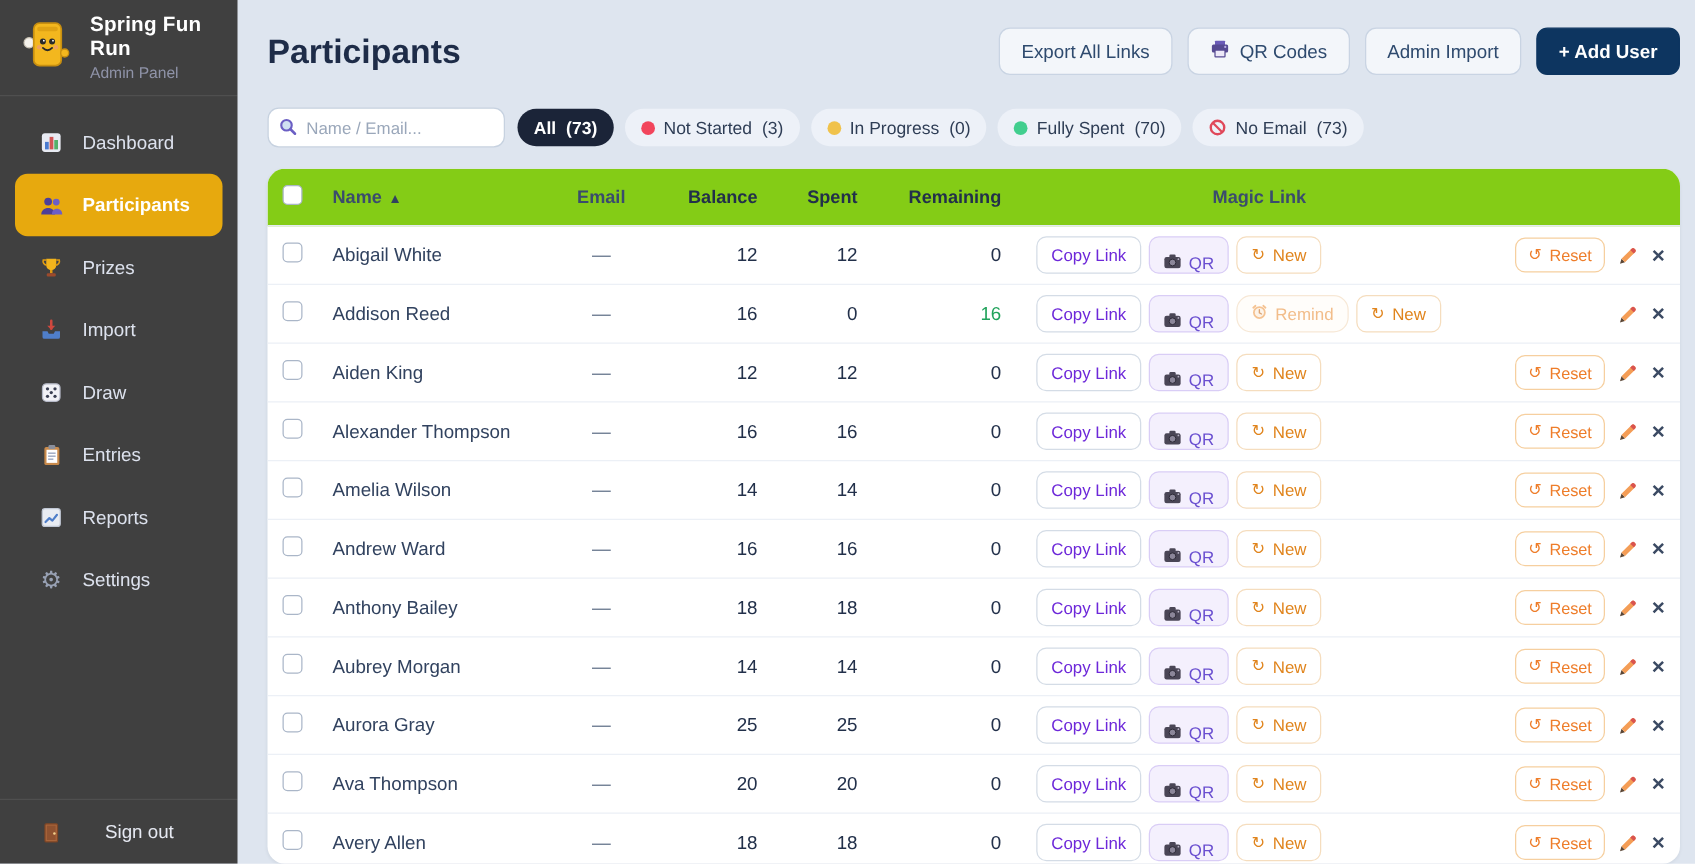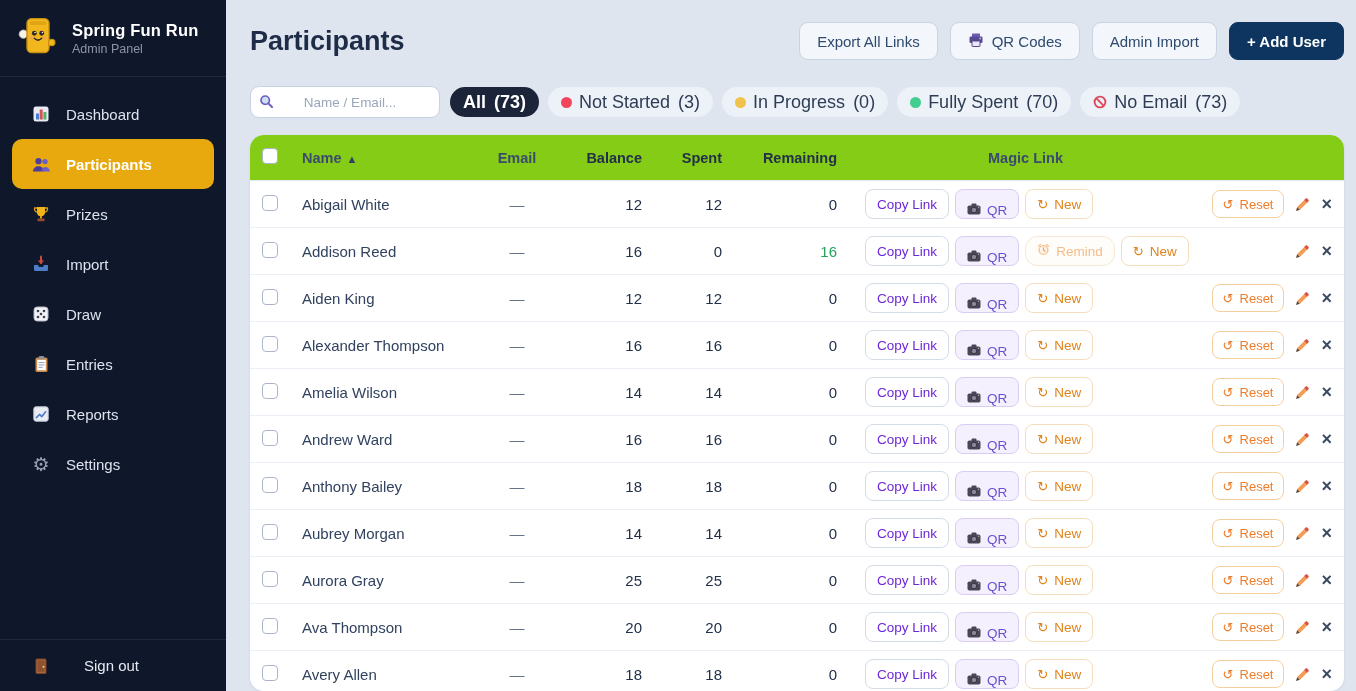--- a/index.html
+++ b/index.html
@@ -1,20 +1,20 @@
 <!DOCTYPE html>
 <html><head>
 <meta charset="utf-8">
 <style>
   * { margin:0; padding:0; box-sizing:border-box; }
   html,body { width:1356px; height:691px; overflow:hidden; }
   body { font-family:"Liberation Sans","DejaVu Sans",sans-serif; background:#dee5ef; display:flex; }
 
   
-  .sidebar { width:226px; height:100%; background:#0f172a; display:flex; flex-direction:column; flex-shrink:0; }
+  .sidebar { width:190px; height:100%; background:#404040; display:flex; flex-direction:column; flex-shrink:0; }
   .brand { display:flex; align-items:center; gap:12px; padding:15px 16px; border-bottom:1px solid rgba(255,255,255,.08); height:77px; }
   .brand-title { color:#ffffff; font-size:16.5px; font-weight:700; letter-spacing:.2px; }
   .brand-sub { color:#8f93a8; font-size:12.5px; margin-top:2px; }
   nav { flex:1; padding-top:12px; }
   .nav-item { display:flex; align-items:center; gap:14px; height:50px; margin:0 12px; padding:0 18px; border-radius:10px; color:#dde2ee; font-size:15px; cursor:pointer; }
   .nav-item.active { background:#e7a90e; color:#ffffff; font-weight:700; }
   .nav-ic { width:22px; display:flex; justify-content:center; align-items:center; }
   .gear-glyph { font-size:19px; color:#98a1b4; line-height:1; font-family:"DejaVu Sans",sans-serif; }
   .signout { display:flex; align-items:center; gap:32px; padding:0 18px 0 30px; height:52px; border-top:1px solid rgba(255,255,255,.08); color:#e6e9f2; font-size:15px; cursor:pointer; }
 
@@ -22,25 +22,25 @@
   main { flex:1; display:flex; flex-direction:column; padding:22px 12px 0 24px; min-width:0; }
   .topbar { display:flex; justify-content:space-between; align-items:center; }
   h1 { color:#1e2c48; font-size:27px; font-weight:700; }
   .top-actions { display:flex; gap:12px; align-items:center; }
   .btn { display:flex; align-items:center; gap:8px; height:38px; padding:0 17px; background:#f3f6fa; border:1px solid #c9d4e3; border-radius:9px; color:#2e4a6e; font-size:15px; font-family:inherit; cursor:pointer; }
   .btn-primary { background:#0d3560; border-color:#0d3560; color:#ffffff; font-weight:700; }
 
   
   .filterbar { display:flex; align-items:center; gap:10px; margin-top:26px; }
   .search { position:relative; width:190px; }
-  .search input { width:100%; height:32px; border:1px solid #c7d2e0; border-radius:9px; background:#ffffff; padding:0 20px 0 30px; font-size:13.5px; font-family:inherit; color:#334155; outline:none;text-align:center; }
+  .search input { width:100%; height:32px; border:1px solid #c7d2e0; border-radius:9px; background:#ffffff; padding:0 20px 0 30px; font-size:13.5px; font-family:inherit; color:#334155; outline:none; }
   .search input::placeholder { color:#9aa7ba; }
   .search .mag { position:absolute; left:9px; top:8px; }
   .pills { display:flex; gap:9px; align-items:center; }
-  .pill { display:flex; align-items:center; gap:7px; height:30px; padding:0 13px; border-radius:999px; background:#edf1f8; border:none; color:#2e3d55; font-size:18px; font-family:inherit; cursor:pointer; }
+  .pill { display:flex; align-items:center; gap:7px; height:30px; padding:0 13px; border-radius:999px; background:#edf1f8; border:none; color:#2e3d55; font-size:14px; font-family:inherit; cursor:pointer; }
   .pill.active { background:#1b2438; color:#ffffff; font-weight:700; }
   .pill .dot { width:11px; height:11px; border-radius:50%; display:inline-block; }
   .pcount { margin-left:1px; }
 
   
   .card { margin-top:17px; background:#ffffff; border-radius:14px; flex:1; overflow:hidden; box-shadow:0 1px 3px rgba(30,41,59,.07); }
   .grid { display:grid; grid-template-columns:40px 170px 90px 80px 80px 115px 1fr 118px; align-items:center; padding:0 12px; }
   .thead { height:46px; background:#84cc16; border-bottom:1px solid #e4eaf2; color:#3a4c6d; font-weight:700; font-size:14.5px; }
   .trow { height:47px; border-bottom:1px solid #ecf0f6; font-size:15px; }
   .c-center { text-align:center; }

